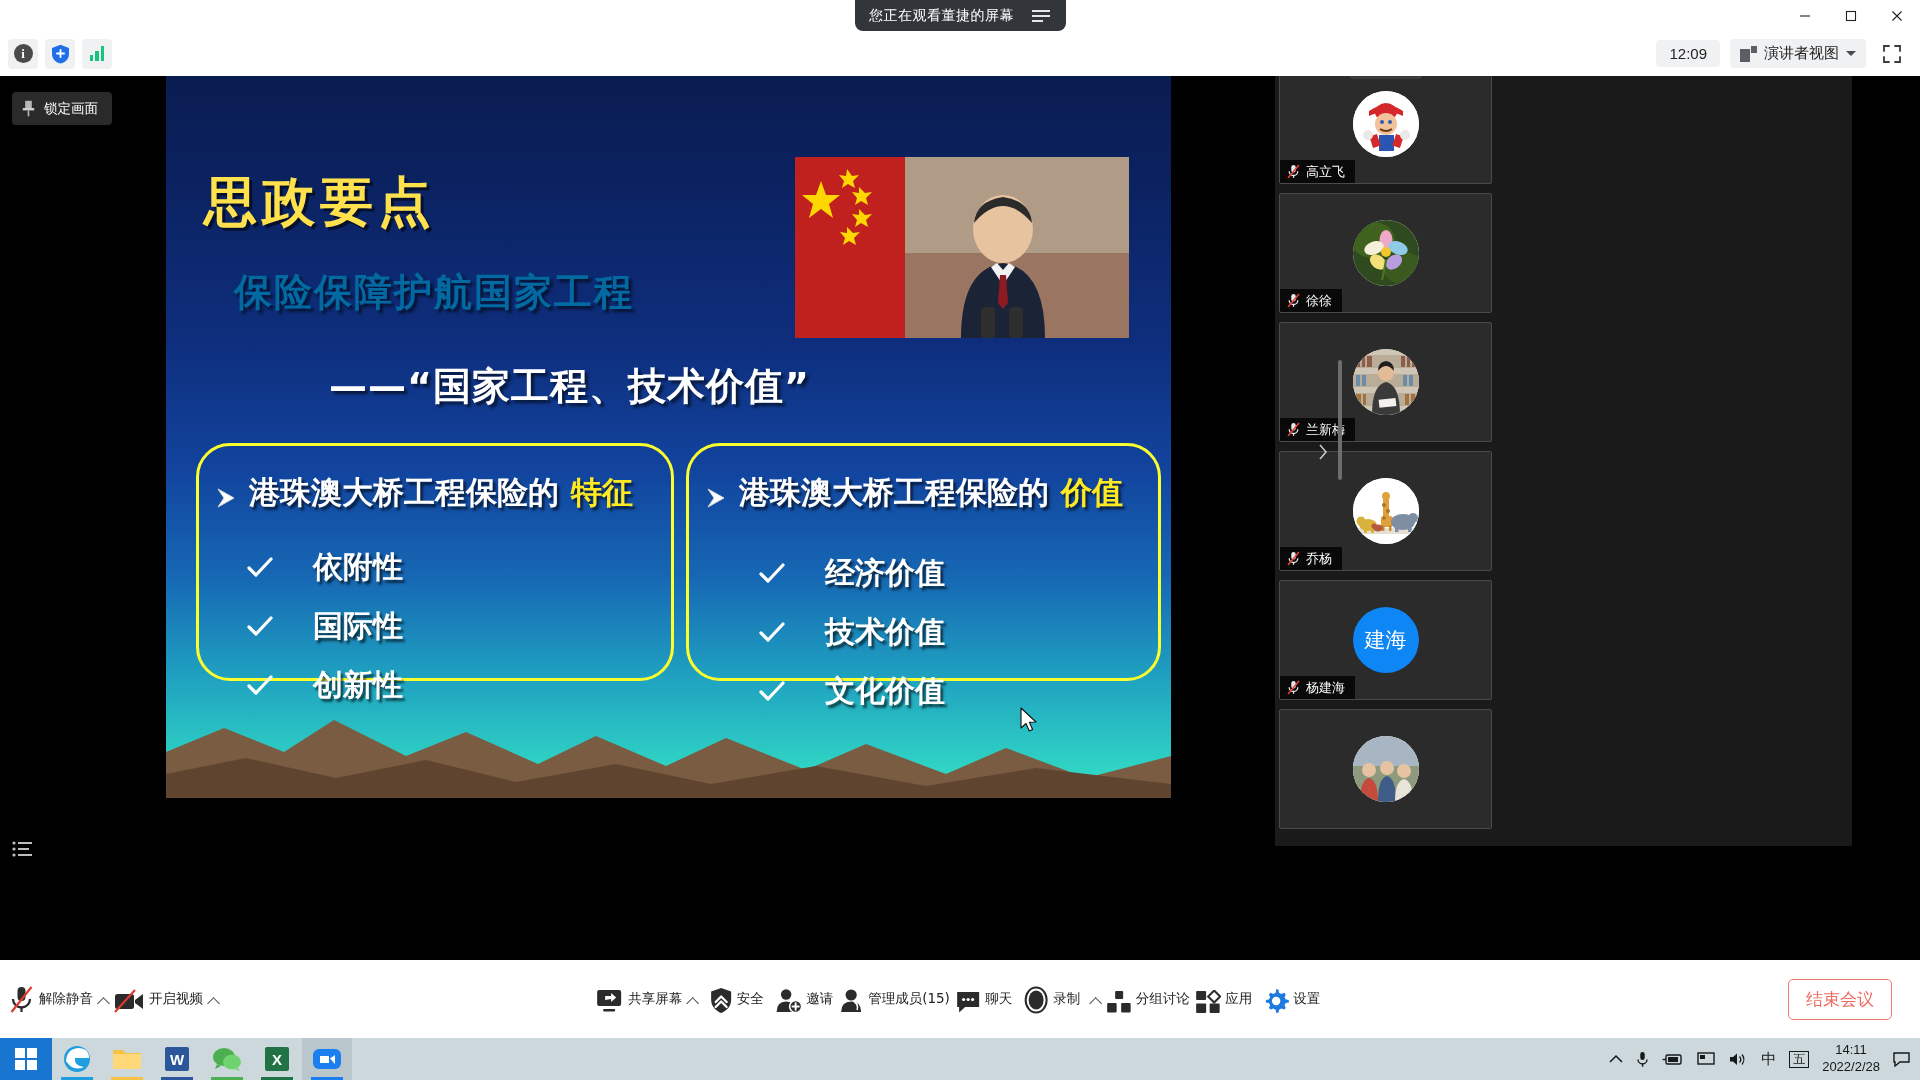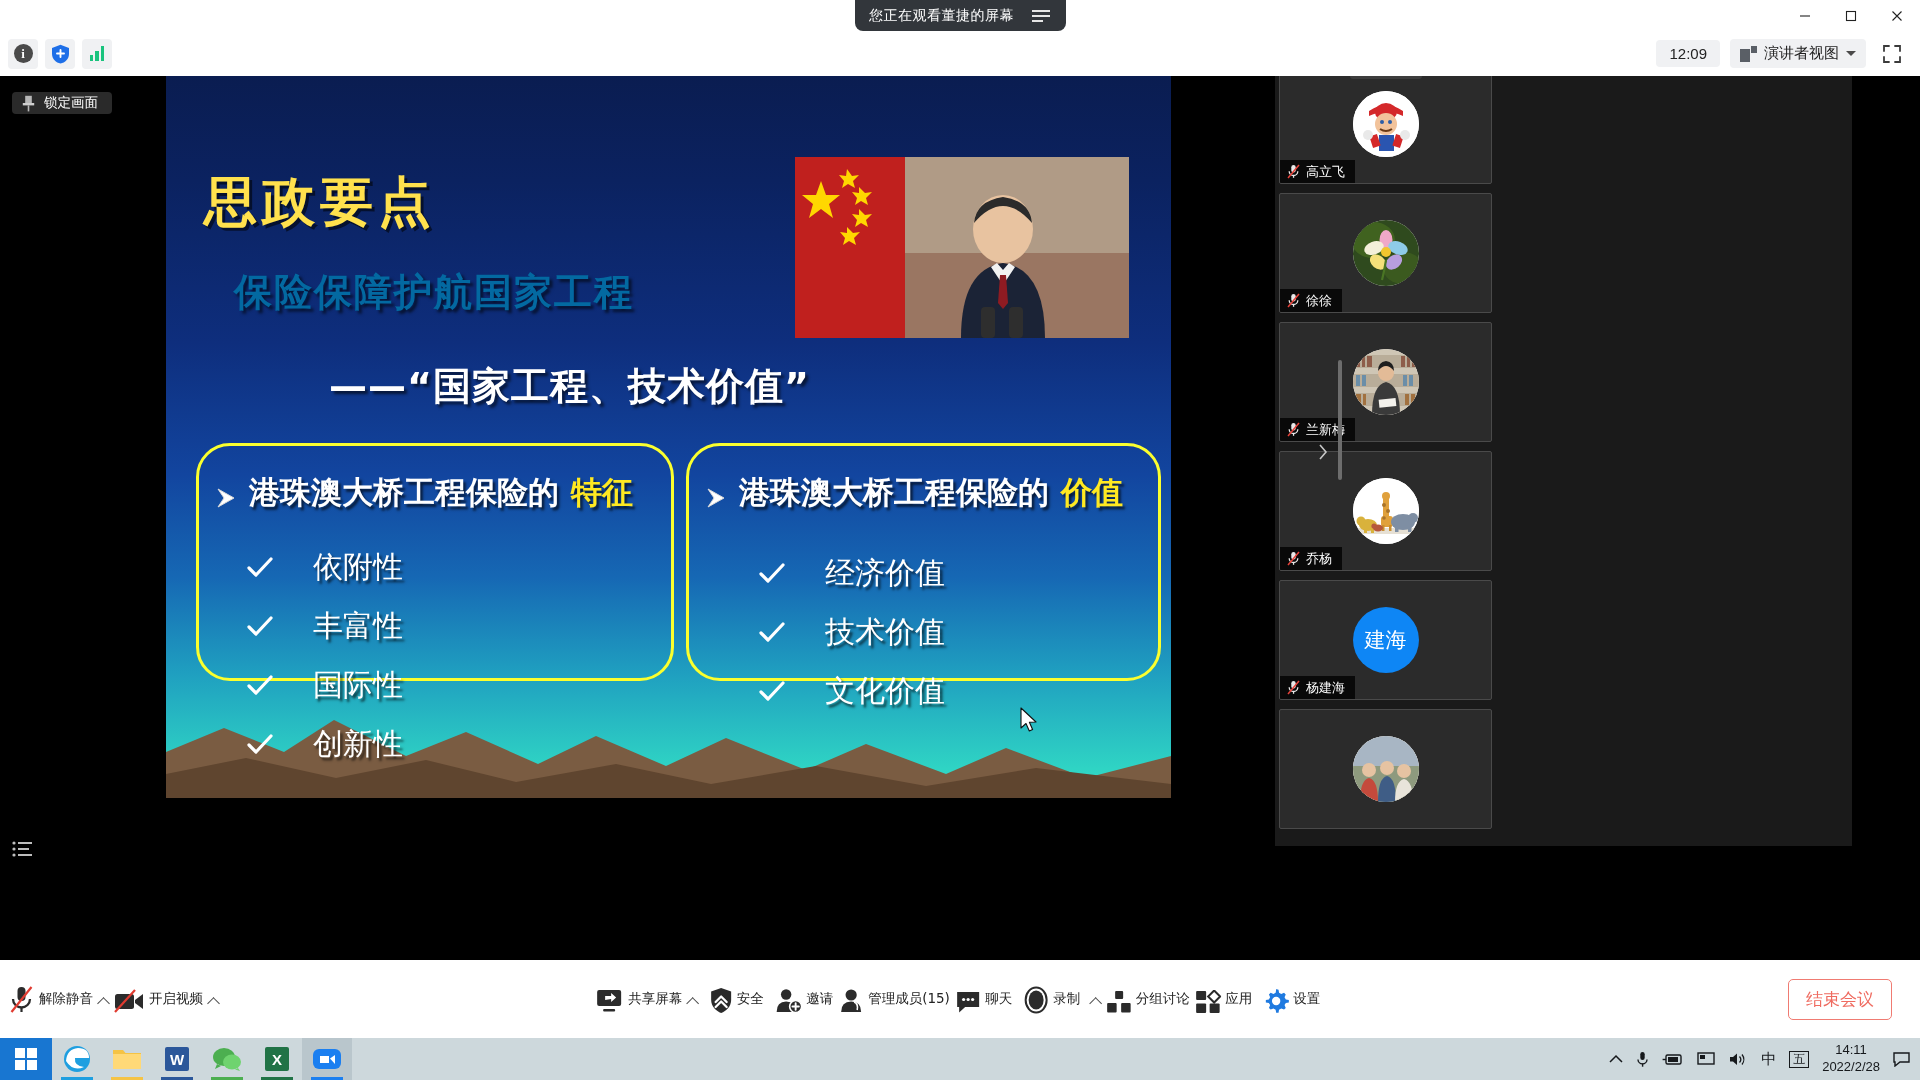--- a/index.html
+++ b/index.html
@@ -87,21 +87,21 @@
   }
 
   
   .stage {
     position: absolute; left: 0; top: 76px; width: 1920px; height: 884px;
     background: #000;
   }
 
   
   .lockpill {
-    position: absolute; left: 12px; top: 16px; height: 22px;
+    position: absolute; left: 12px; top: 16px; height: 33px;
     background: #2a2a2a; border-radius: 4px; display: flex;
     align-items: center; gap: 9px; padding: 0 14px 0 10px;
     color: #fff; font-size: 13.5px; cursor: pointer; z-index: 12;
   }
   .pin-ico { width: 13px; height: 17px; position: relative; }
 
   
   .sharelist {
     position: absolute; left: 10px; top: 760px; width: 26px; height: 26px;
     display: flex; align-items: center; justify-content: center;
@@ -163,21 +163,21 @@
     font-size: 31px; font-weight: bold; color: #fff; white-space: nowrap;
     text-shadow: 2.5px 2.5px 2.5px rgba(0,0,0,.65);
     font-family: "DejaVu Sans", sans-serif;
   }
   .box-head .hl { color: #ffe921; }
   .arrow-bullet { width: 22px; height: 24px; flex: none; }
 
   .box-list { position: absolute; left: 44px; top: 92px; }
   .box-item {
     display: flex; align-items: center; height: 59px;
-    font-size: 30px; font-weight: normal; color: #fff;
+    font-size: 30px; font-weight: bold; color: #fff;
     text-shadow: 2.5px 2.5px 2.5px rgba(0,0,0,.65);
     font-family: "DejaVu Sans", sans-serif;
   }
   .chk { width: 34px; flex: none; display: flex; justify-content: center; }
   .box-item .lbl { margin-left: 36px; }
 
   
   .panel-collapse {
     position: absolute; left: 1316px; top: 356px; width: 14px; height: 40px;
     display: flex; align-items: center; justify-content: center;
@@ -431,28 +431,20 @@
                 <span class="hl">特征</span>
             </div>
             <div class="box-list">
               <div class="box-item">
                 <span class="chk">
                     <svg width="28" height="24" viewBox="0 0 28 24">
                       <path d="M3 12 L10 19 L25 3" fill="none" stroke="#fff" stroke-width="3.2" stroke-linecap="round" stroke-linejoin="round"></path>
                     </svg>
                   </span>
                 <span class="lbl">依附性</span>
-              </div>
-              <div class="box-item">
-                <span class="chk">
-                    <svg width="28" height="24" viewBox="0 0 28 24">
-                      <path d="M3 12 L10 19 L25 3" fill="none" stroke="#fff" stroke-width="3.2" stroke-linecap="round" stroke-linejoin="round"></path>
-                    </svg>
-                  </span>
-                <span class="lbl">丰富性</span>
               </div>
               <div class="box-item">
                 <span class="chk">
                     <svg width="28" height="24" viewBox="0 0 28 24">
                       <path d="M3 12 L10 19 L25 3" fill="none" stroke="#fff" stroke-width="3.2" stroke-linecap="round" stroke-linejoin="round"></path>
                     </svg>
                   </span>
                 <span class="lbl">国际性</span>
               </div>
               <div class="box-item">

